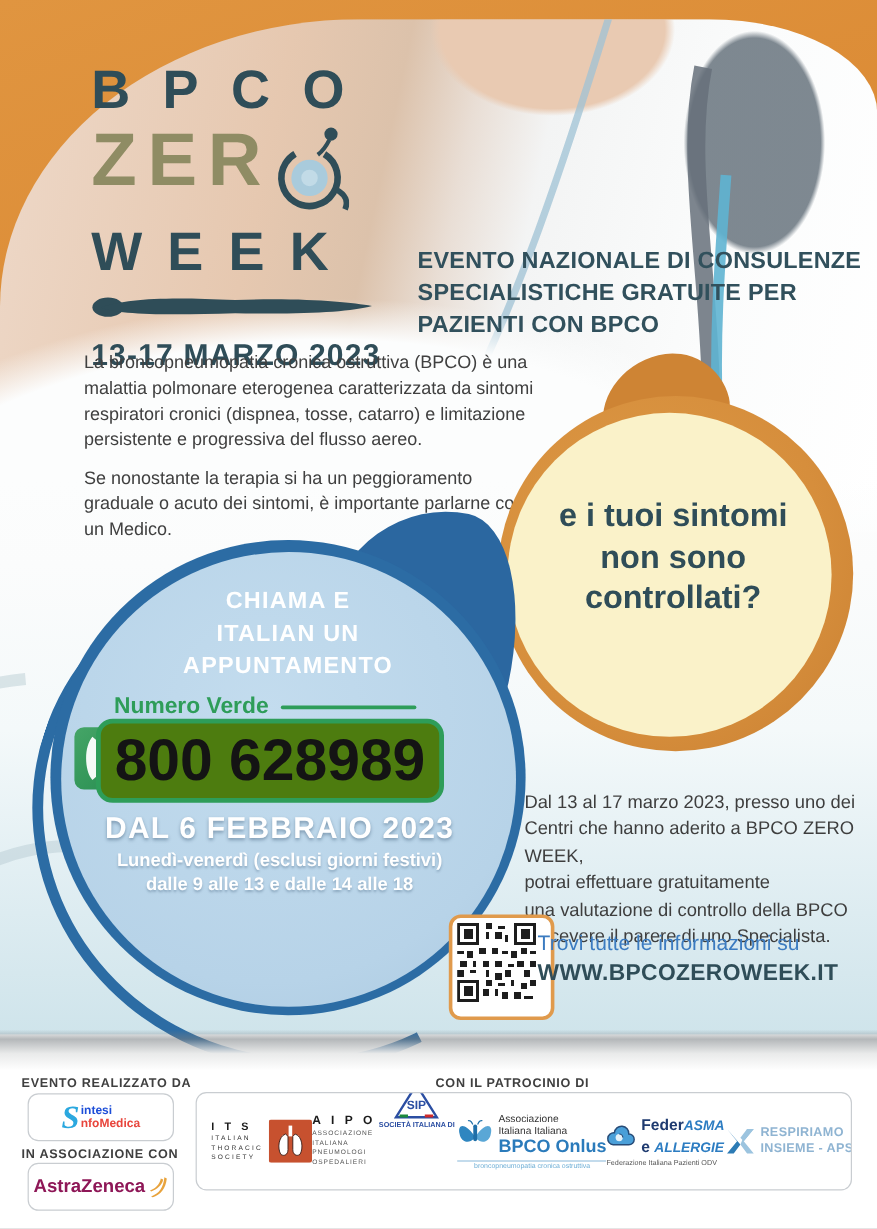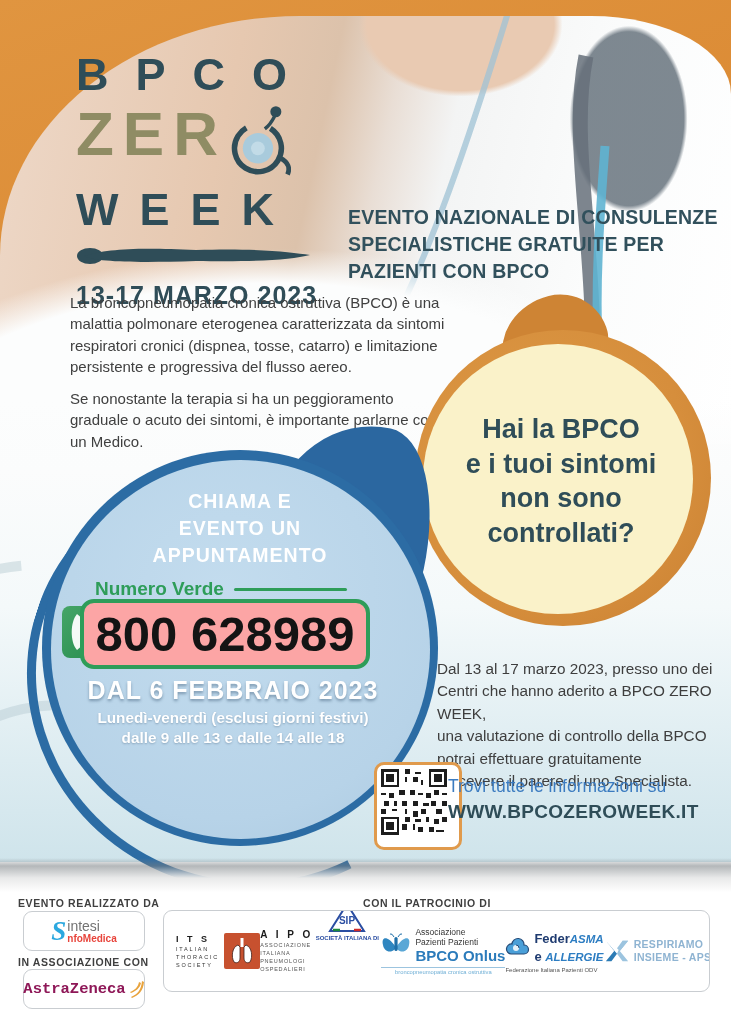--- a/index.html
+++ b/index.html
@@ -41,21 +41,21 @@
     border-radius:62% 38% 55% 45%/50% 60% 40% 50%;transform:rotate(12deg);}
   .arc-blue{top:468px;left:26px;width:424px;height:404px;border:9px solid transparent;border-left-color:#2c6ca4;border-bottom-color:#2c6ca4;border-radius:50%;transform:rotate(18deg);}
   .circle-blue-outer{top:450px;left:42px;width:396px;height:396px;border-radius:50%;background:#2c6ca4;}
   .circle-blue-inner{top:460px;left:51px;width:379px;height:379px;border-radius:50%;
     background:radial-gradient(circle at 45% 35%,#c3dcee 0%,#b7d3e8 70%,#abc9e0 100%);}
   .cta-title{top:488px;left:99px;width:282px;text-align:center;color:#fff;font-size:19.5px;font-weight:bold;letter-spacing:1px;line-height:1.38;}
   .nv-row{top:578px;left:95px;width:252px;display:flex;align-items:center;}
   .nv-label{color:#2e9d59;font-size:19px;font-weight:bold;white-space:nowrap;}
   .nv-line{flex:1;height:3px;background:#2e9d59;margin-left:10px;border-radius:2px;}
   .phone-tab{top:606px;left:62px;width:36px;height:52px;background:linear-gradient(135deg,#45a567,#2a8f52);border-radius:8px;}
-  .phone-box{top:599px;left:80px;width:282px;height:62px;background:#fca5a5;border:4px solid #2e9d59;border-radius:14px;
+  .phone-box{top:599px;left:80px;width:282px;height:62px;background:#4d7c0f;border:4px solid #2e9d59;border-radius:14px;
     display:flex;align-items:center;justify-content:center;}
   .phone-number{font-size:49px;font-weight:bold;color:#141414;letter-spacing:0;white-space:nowrap;}
   .from-date{top:676px;left:63px;width:340px;text-align:center;color:#fff;font-size:25px;font-weight:bold;letter-spacing:1px;
     text-shadow:0 2px 3px rgba(25,55,85,.4);}
   .hours{left:63px;width:340px;text-align:center;color:#fff;font-weight:bold;font-size:15.3px;text-shadow:0 1px 2px rgba(25,55,85,.3);}
   .h1{top:709px;} .h2{top:729px;}
 
   
   .blob-orange{top:296px;left:500px;width:108px;height:88px;background:#ce8434;border-radius:55% 45% 60% 40%/60% 55% 45% 40%;transform:rotate(-14deg);}
   .q-ring{top:330px;left:415px;width:296px;height:296px;border-radius:50%;background:radial-gradient(circle at 40% 40%,#dd9a46 0%,#d68e3c 60%,#c87f31 100%);}
@@ -77,24 +77,24 @@
   .lab-partner{top:956px;left:18px;width:130px;}
   .lab-patronage{top:897px;left:357px;width:140px;}
   .fbox{position:absolute;background:#fff;border:1px solid #c9cdd1;border-radius:9px;display:flex;align-items:center;justify-content:center;}
   .sintesi-box{top:911px;left:23px;width:120px;height:38px;}
   .az-box{top:969px;left:23px;width:120px;height:38px;}
   .pat-box{top:910px;left:163px;width:547px;height:82px;justify-content:space-between;padding:0 12px;box-sizing:border-box;overflow:hidden;}
 
   .sintesi{display:flex;align-items:center;}
   .sintesi .s{font-size:27px;font-weight:bold;color:#2ba8df;font-family:"Liberation Serif",serif;font-style:italic;line-height:1;}
   .sintesi .col{margin-left:1px;line-height:1;}
-  .sintesi .intesi{font-size:14px;font-weight:normal;color:#737373;}
+  .sintesi .intesi{font-size:10px;font-weight:bold;color:#1d4ed8;}
   .sintesi .infomedica{font-size:10px;font-weight:bold;color:#e8453c;margin-top:1px;}
   .az{display:flex;align-items:center;gap:3px;}
-  .az-name{font-size:15.5px;color:#8e1757;font-weight:600;font-family:Liberation Mono, monospace;}
+  .az-name{font-size:15.5px;color:#8e1757;font-weight:600;}
 
   .pat-item{display:flex;align-items:center;flex-shrink:0;}
   .tinycol{line-height:1.45;}
   .its-acro{font-size:9px;font-weight:bold;letter-spacing:3px;color:#1a1a1a;}
   .its-word{font-size:5.5px;letter-spacing:1.8px;color:#333;}
   .its-sq{margin-left:5px;}
   .aipo-acro{font-size:10px;font-weight:bold;letter-spacing:3px;color:#1a1a1a;}
   .aipo-word{font-size:5.5px;letter-spacing:.8px;color:#555;}
   .sip{flex-direction:column;line-height:1.2;text-align:center;}
   .sip-sub1{font-size:6px;font-weight:bold;color:#2b4ea2;margin-top:1px;}
@@ -162,33 +162,32 @@
 
   <div class="abs intro">
     <p>La broncopneumopatia cronica ostruttiva (BPCO) è una malattia polmonare eterogenea caratterizzata da sintomi respiratori cronici (dispnea, tosse, catarro) e limitazione persistente e progressiva del flusso aereo.</p>
     <p>Se nonostante la terapia si ha un peggioramento graduale o acuto dei sintomi, è importante parlarne con un Medico.</p>
   </div>
 
   <div class="abs blob-orange"></div>
   <div class="abs q-ring"></div>
   <div class="abs q-inner"></div>
   <div class="abs q-text">
-    <div>Hai la BPCO</div>
     <div>e i tuoi sintomi</div>
     <div>non sono</div>
     <div>controllati?</div>
   </div>
 
   <div class="abs blob-blue"></div>
   <div class="abs arc-blue"></div>
   <div class="abs circle-blue-outer"></div>
   <div class="abs circle-blue-inner"></div>
   <div class="abs cta-title">
     <div>CHIAMA E</div>
-    <div>EVENTO UN</div>
+    <div>ITALIAN UN</div>
     <div>APPUNTAMENTO</div>
   </div>
   <div class="abs nv-row">
     <span class="nv-label">Numero Verde</span>
     <span class="nv-line"></span>
   </div>
   <div class="abs phone-tab">
     <svg width="22" height="40" viewBox="0 0 22 40" style="margin:6px 0 0 3px">
       <path d="M12 2 C 5 10 5 30 12 38 L 19 32 C 14 26 14 14 19 8 Z" fill="#ffffff" opacity=".95"></path>
     </svg>
@@ -196,22 +195,22 @@
   <div class="abs phone-box">
     <span class="phone-number">800 628989</span>
   </div>
   <div class="abs from-date">DAL 6 FEBBRAIO 2023</div>
   <div class="abs hours h1">Lunedì-venerdì (esclusi giorni festivi)</div>
   <div class="abs hours h2">dalle 9 alle 13 e dalle 14 alle 18</div>
 
   <div class="abs event-info">
     <div>Dal 13 al 17 marzo 2023, presso uno dei</div>
     <div>Centri che hanno aderito a BPCO ZERO WEEK,</div>
+    <div>potrai effettuare gratuitamente</div>
     <div>una valutazione di controllo della BPCO</div>
-    <div>potrai effettuare gratuitamente</div>
     <div>e ricevere il parere di uno Specialista.</div>
   </div>
 
   <div class="abs qr-wrap">
     <svg width="66" height="66" viewBox="0 0 25 25" shape-rendering="crispEdges">
       <rect width="25" height="25" fill="#fff"></rect>
       <path fill="#1d1d1d" d="M0 0h7v7h-7z M18 0h7v7h-7z M0 18h7v7h-7z"></path>
       <path fill="#fff" d="M1 1h5v5h-5z M19 1h5v5h-5z M1 19h5v5h-5z"></path>
       <path fill="#1d1d1d" d="M2 2h3v3h-3z M20 2h3v3h-3z M2 20h3v3h-3z
         M9 0h2v2h-2z M13 1h2v1h-2z M9 3h1v2h-1z M12 3h2v2h-2z M15 4h1v2h-1z
@@ -291,21 +290,21 @@
     <div class="pat-item bpco">
       <div class="bpco-top">
         <svg width="30" height="26" viewBox="0 0 30 26">
           <path d="M14 13 C 6 2 0 4 2 12 C 3 18 9 21 14 16 Z" fill="#2f86c0"></path>
           <path d="M16 13 C 24 2 30 4 28 12 C 27 18 21 21 16 16 Z" fill="#5aa7d6"></path>
           <rect x="13.4" y="4" width="3.2" height="14" rx="1.6" fill="#1f6fa8"></rect>
           <path d="M13 4 Q 11 0 9 1 M17 4 Q 19 0 21 1" stroke="#1f6fa8" stroke-width="1" fill="none"></path>
         </svg>
         <div class="bpco-lines">
           <div class="bpco-l">Associazione</div>
-          <div class="bpco-l">Pazienti Pazienti</div>
+          <div class="bpco-l">Italiana Italiana</div>
           <div class="bpco-l3">BPCO Onlus</div>
         </div>
       </div>
       <div class="bpco-sub">broncopneumopatia cronica ostruttiva</div>
     </div>
 
     <div class="pat-item feder">
       <div class="feder-top">
         <svg width="26" height="20" viewBox="0 0 26 20">
           <path d="M6 17 a5 5 0 0 1 1 -10 a6 6 0 0 1 12 1 a4.5 4.5 0 0 1 0 9 Z" fill="#4a9fd8" stroke="#274b77" stroke-width="1.2"></path>

